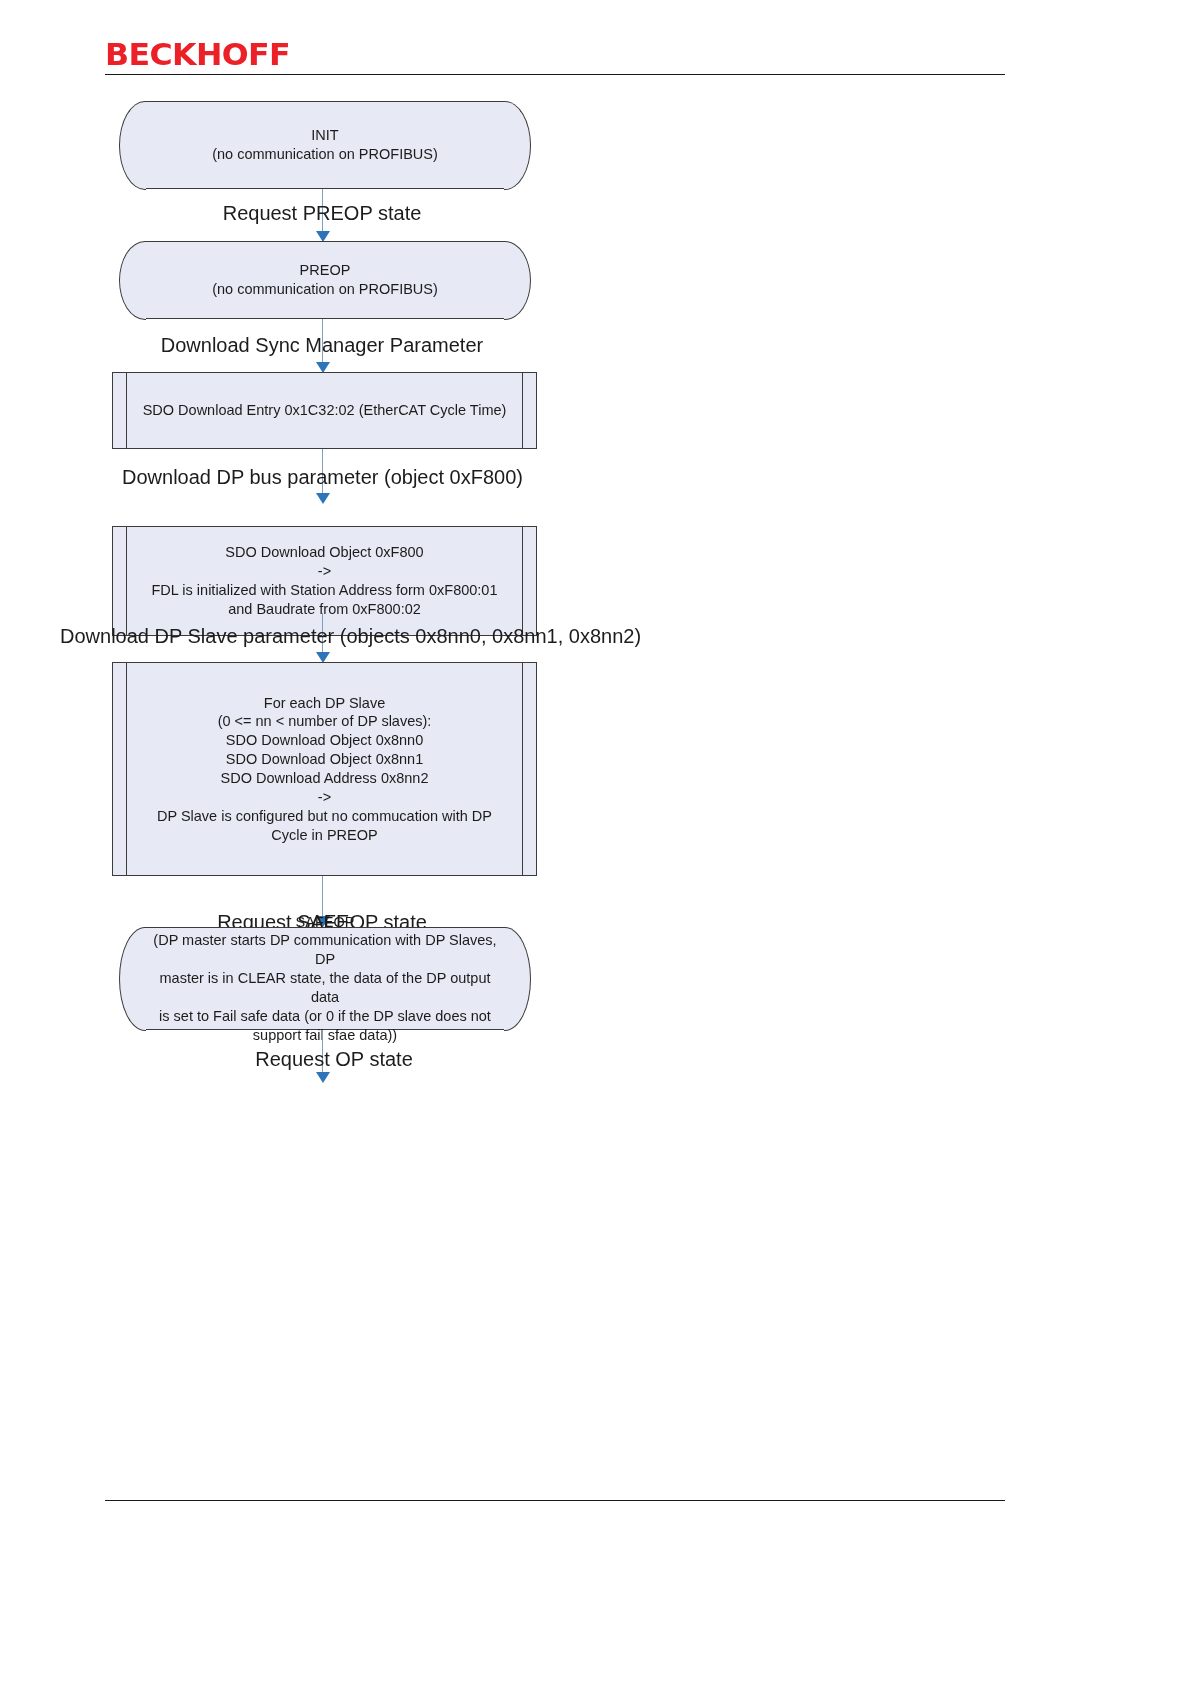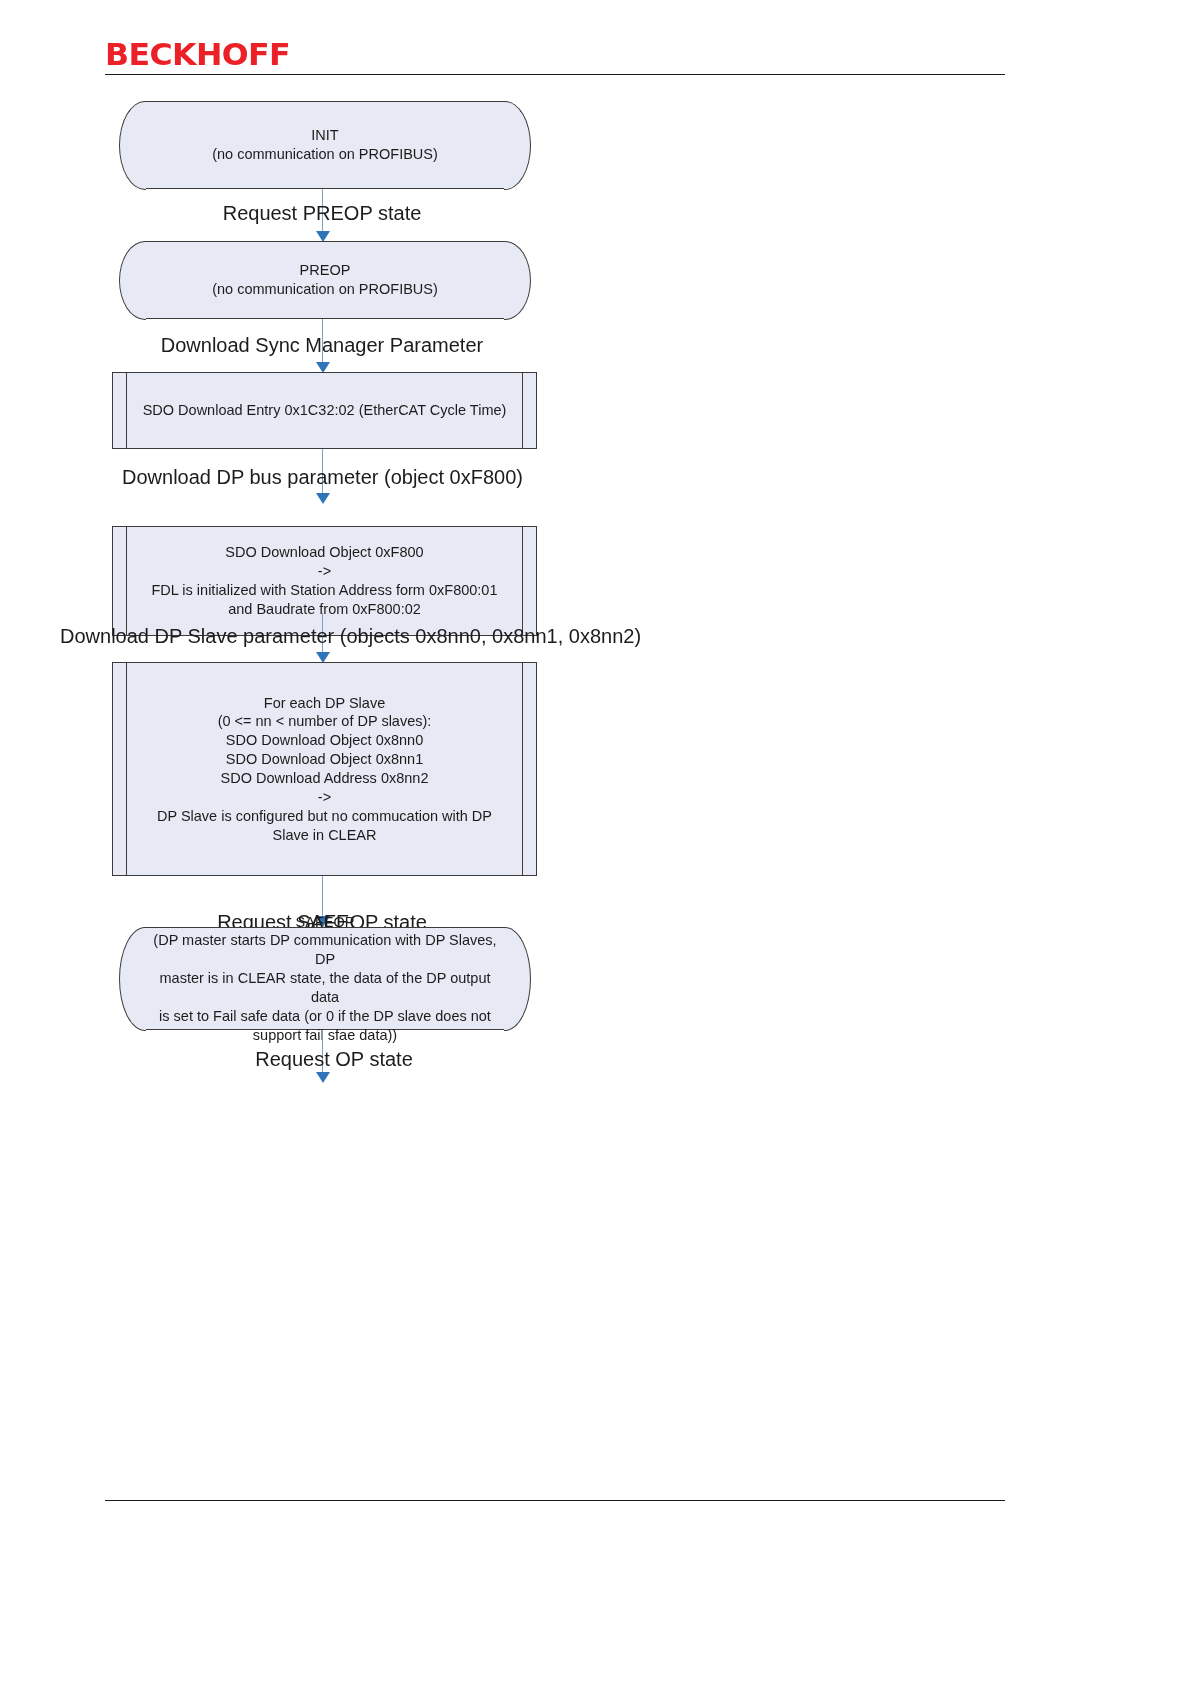--- a/index.html
+++ b/index.html
@@ -155,21 +155,21 @@
     <span class="bar-l"></span>
     <span class="bar-r"></span>
     <div class="txt">
       <div>For each DP Slave</div>
       <div>(0 &lt;= nn &lt; number of DP slaves):</div>
       <div>SDO Download Object 0x8nn0</div>
       <div>SDO Download Object 0x8nn1</div>
       <div>SDO Download Address 0x8nn2</div>
       <div>-&gt;</div>
       <div>DP Slave is configured but no commucation with DP</div>
-      <div>Slave in CLEAR</div>
+      <div>Cycle in PREOP</div>
     </div>
   </div>
 
   <div class="conn" style="left:322px;top:876px;height:48px;"></div>
   <div class="arrowhead" style="left:316px;top:916px;"></div>
   <div class="edge-label" style="left:122px;top:911px;width:400px;">Request SAFEOP state</div>
 
   <div class="node state" style="left:145px;top:927px;width:360px;height:103px;">
     <span class="cap-l"></span>
     <span class="cap-r"></span>

